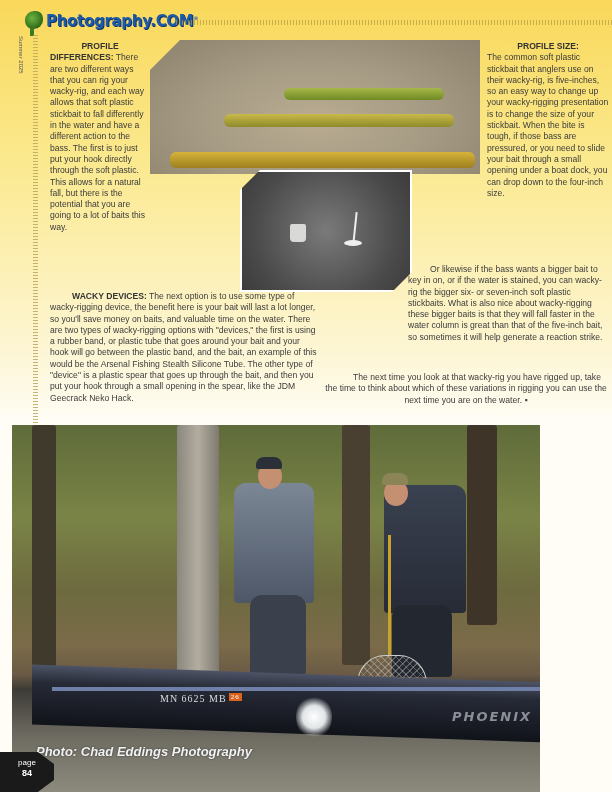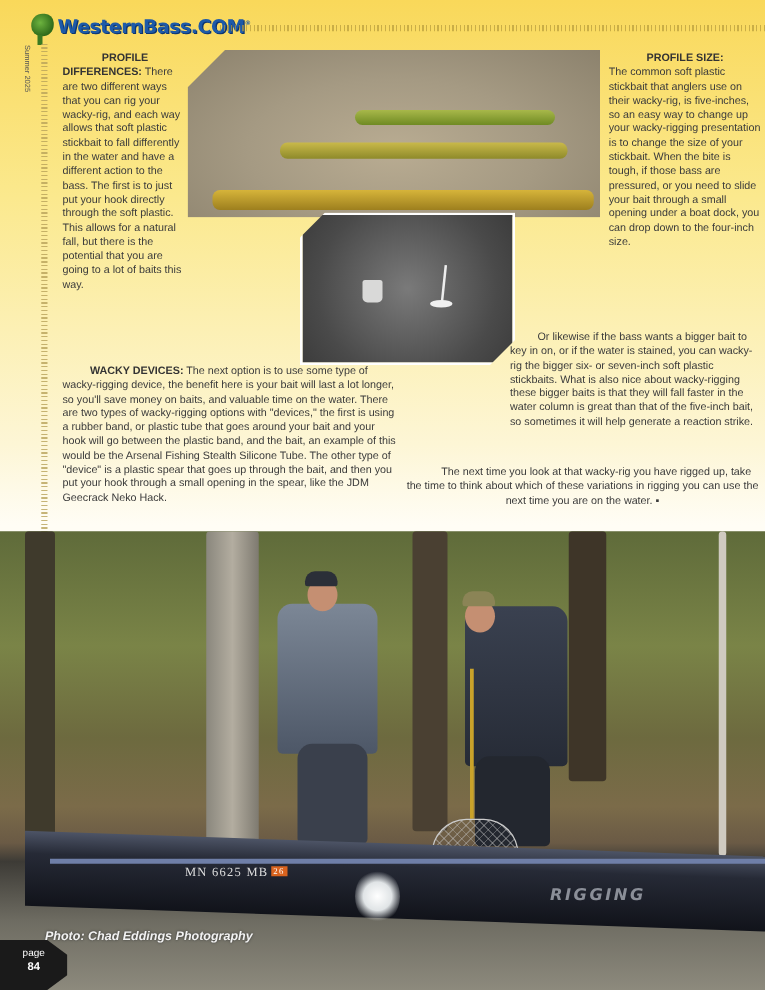--- a/index.html
+++ b/index.html
@@ -32,49 +32,49 @@
   .photo1{left:150px;top:40px;width:330px;height:134px;
     clip-path:polygon(30px 0,100% 0,100% 100%,0 100%,0 30px);
     background:radial-gradient(ellipse at 50% 60%,#b9ac92 0%,#a59a83 50%,#8c826d 100%);}
   .bait{position:absolute;border-radius:6px;}
   .photo2{left:240px;top:170px;width:168px;height:118px;border:2px solid #fff;
     clip-path:polygon(20px 0,100% 0,100% calc(100% - 20px),calc(100% - 20px) 100%,0 100%,0 20px);
     background:radial-gradient(circle at 50% 50%,#7a7a7a,#4a4a4a 70%,#3c3c3c);}
   .cup{position:absolute;left:48px;top:52px;width:16px;height:18px;background:#e6e6e4;border-radius:2px 2px 4px 4px;opacity:.9;}
   .spear{position:absolute;left:112px;top:40px;width:2px;height:32px;background:#ededed;transform:rotate(6deg);}
   .spear-base{position:absolute;left:102px;top:68px;width:18px;height:6px;background:#efefef;border-radius:50%;}
-  .bigphoto{left:0;top:425px;width:612px;height:367px;overflow:hidden;
+  .bigphoto{left:12px;top:425px;width:528px;height:367px;overflow:hidden;
     background:linear-gradient(180deg,#5f6b3a 0%,#7a8447 25%,#6d6a3f 45%,#7b6b49 60%,#6a5a45 68%,#3d3b36 72%,#6e6c62 85%,#8d8a7d 100%);}
   .tree{position:absolute;border-radius:3px;}
   .boat{position:absolute;left:20px;top:250px;width:600px;height:60px;background:linear-gradient(180deg,#4d5466 0%,#262a36 30%,#11131a 100%);
     transform:skewY(2deg);}
   .boat-stripe{position:absolute;left:40px;top:262px;width:572px;height:4px;background:#6f7fa8;}
   .reg{position:absolute;left:148px;top:268px;font-family:"Liberation Serif",serif;font-size:10px;color:#ddd;letter-spacing:1px;}
   .reg-badge{display:inline-block;background:#d9631e;color:#fff;font-size:7px;padding:0 2px;margin-left:2px;vertical-align:top;}
   .brand{position:absolute;left:440px;top:284px;font-family:"DejaVu Sans",sans-serif;font-weight:bold;font-size:13px;color:#8b8f98;letter-spacing:2px;font-style:italic;}
   .person{position:absolute;border-radius:12px 12px 4px 4px;}
   .head{position:absolute;border-radius:50%;background:#c58f72;}
   .cap{position:absolute;border-radius:8px 8px 2px 2px;}
   .net{position:absolute;left:345px;top:230px;width:68px;height:70px;border:1.5px solid #ccc;border-radius:40% 40% 50% 50%;
     background:repeating-linear-gradient(45deg,rgba(200,200,200,.35) 0 1px,transparent 1px 5px),repeating-linear-gradient(-45deg,rgba(200,200,200,.35) 0 1px,transparent 1px 5px);}
   .pole{position:absolute;left:376px;top:110px;width:3px;height:120px;background:#c9a22a;}
   .splash{position:absolute;left:284px;top:270px;width:36px;height:44px;border-radius:50%;
     background:radial-gradient(circle,#fff 0%,#e0e4e6 40%,rgba(255,255,255,0) 70%);}
-  .caption{left:36px;top:744px;font-size:10px;font-style:italic;font-weight:bold;color:#f2f2f2;text-shadow:0 0 2px #333;}
+  .caption{left:36px;top:744px;font-size:13px;font-style:italic;font-weight:bold;color:#f2f2f2;text-shadow:0 0 2px #333;}
   .page-tab{left:0;top:752px;width:54px;height:40px;background:#1a1a1a;
     clip-path:polygon(0 0,70% 0,100% 30%,100% 70%,70% 100%,0 100%);
     color:#fff;text-align:center;font-size:8px;line-height:10px;padding-top:6px;box-sizing:border-box;}
   .page-tab b{display:block;font-size:9px;}
 </style>
 </head>
 <body>
 
 <div class="abs logo">
   <div class="logo-fish"></div>
-  <div class="logo-text"><span>WesternBass.COM</span><sup>®</sup></div>
+  <div class="logo-text"><span>Photography.COM</span><sup>®</sup></div>
 </div>
 <div class="abs header-ruler"></div>
 <div class="abs side-ruler"></div>
 <div class="abs side-ruler-dark"></div>
 <div class="abs issue">Summer 2025</div>
 
 <div class="abs photo1">
   <div class="bait" style="left:134px;top:48px;width:160px;height:12px;background:linear-gradient(180deg,#a8b84a,#6f8a23);"></div>
   <div class="bait" style="left:74px;top:74px;width:230px;height:13px;background:linear-gradient(180deg,#c9b94a,#8e8a2a);"></div>
   <div class="bait" style="left:20px;top:112px;width:305px;height:16px;background:linear-gradient(180deg,#d6b43a,#9d7f1e);"></div>
@@ -124,21 +124,21 @@
   <div class="person" style="left:380px;top:180px;width:60px;height:72px;background:#23272f;"></div>
   <div class="head" style="left:372px;top:55px;width:24px;height:26px;"></div>
   <div class="cap" style="left:370px;top:48px;width:26px;height:12px;background:#8b8456;"></div>
 
   <div class="pole"></div>
   <div class="net"></div>
 
   <div class="boat"></div>
   <div class="boat-stripe"></div>
   <div class="reg"><span>MN 6625 MB</span><span class="reg-badge">26</span></div>
-  <div class="brand">RIGGING</div>
+  <div class="brand">PHOENIX</div>
   <div class="splash"></div>
 </div>
 
 <div class="abs caption">Photo: Chad Eddings Photography</div>
 
 <div class="abs page-tab">
   <span>page</span>
   <b>84</b>
 </div>
 

